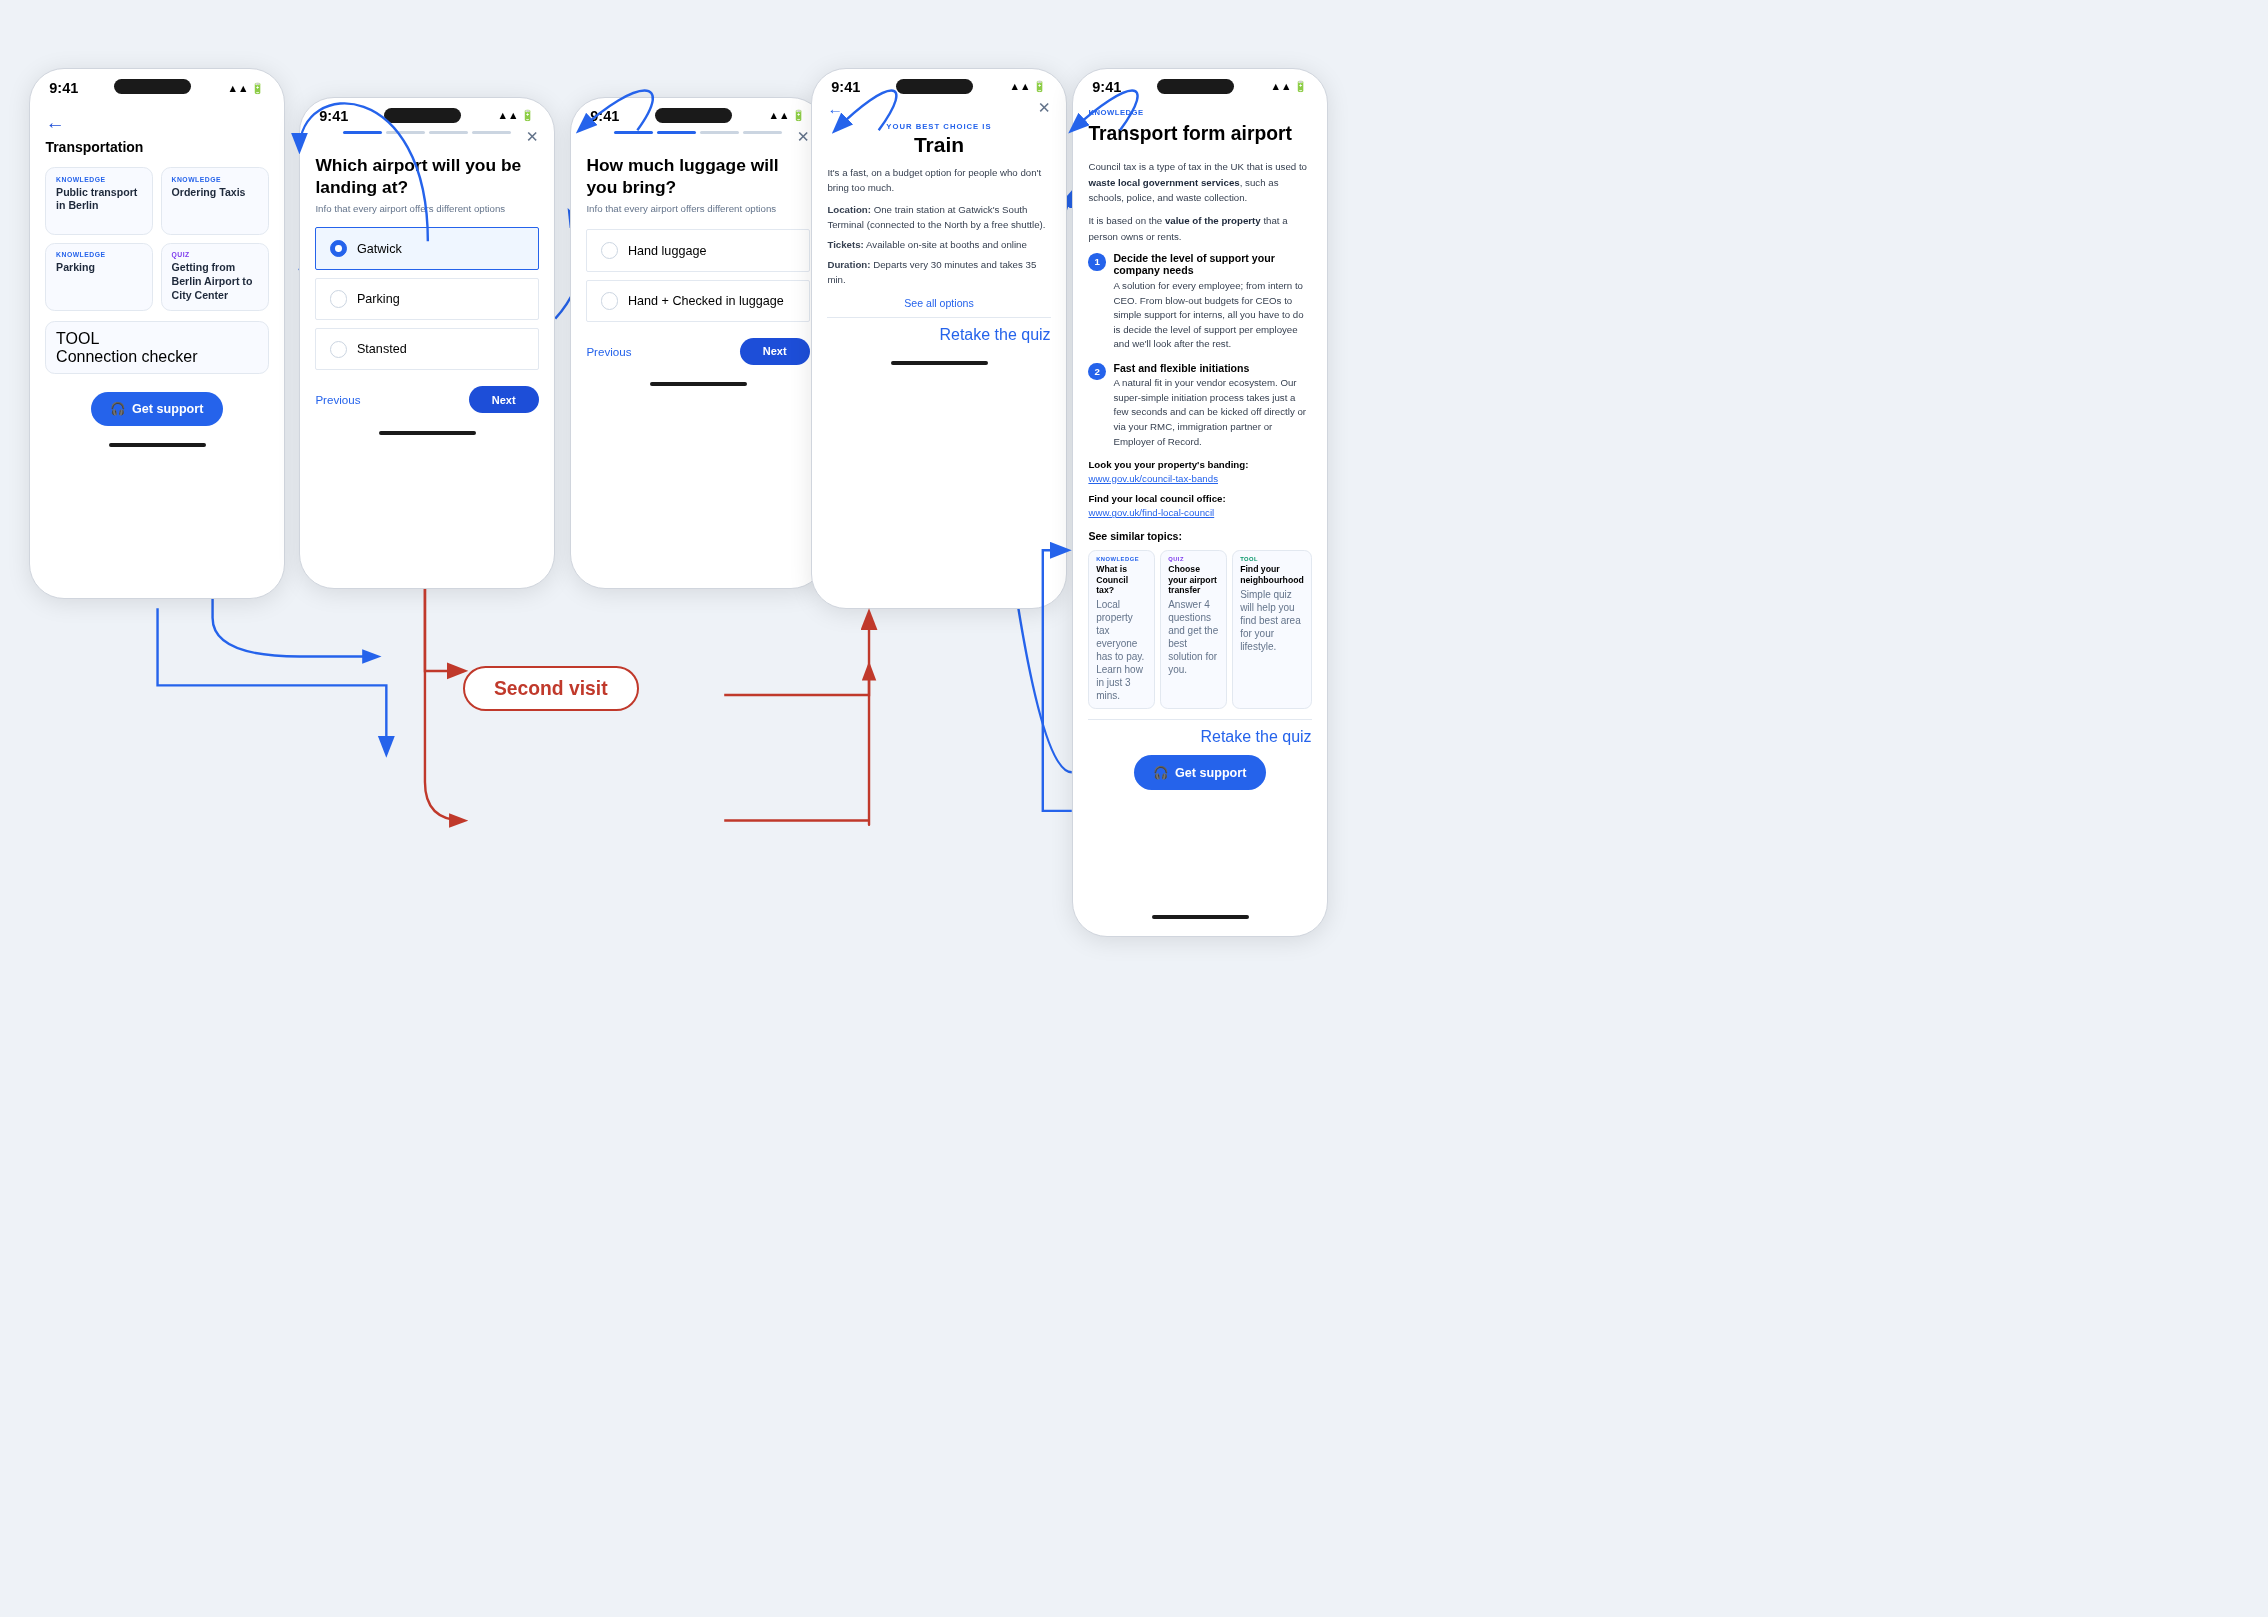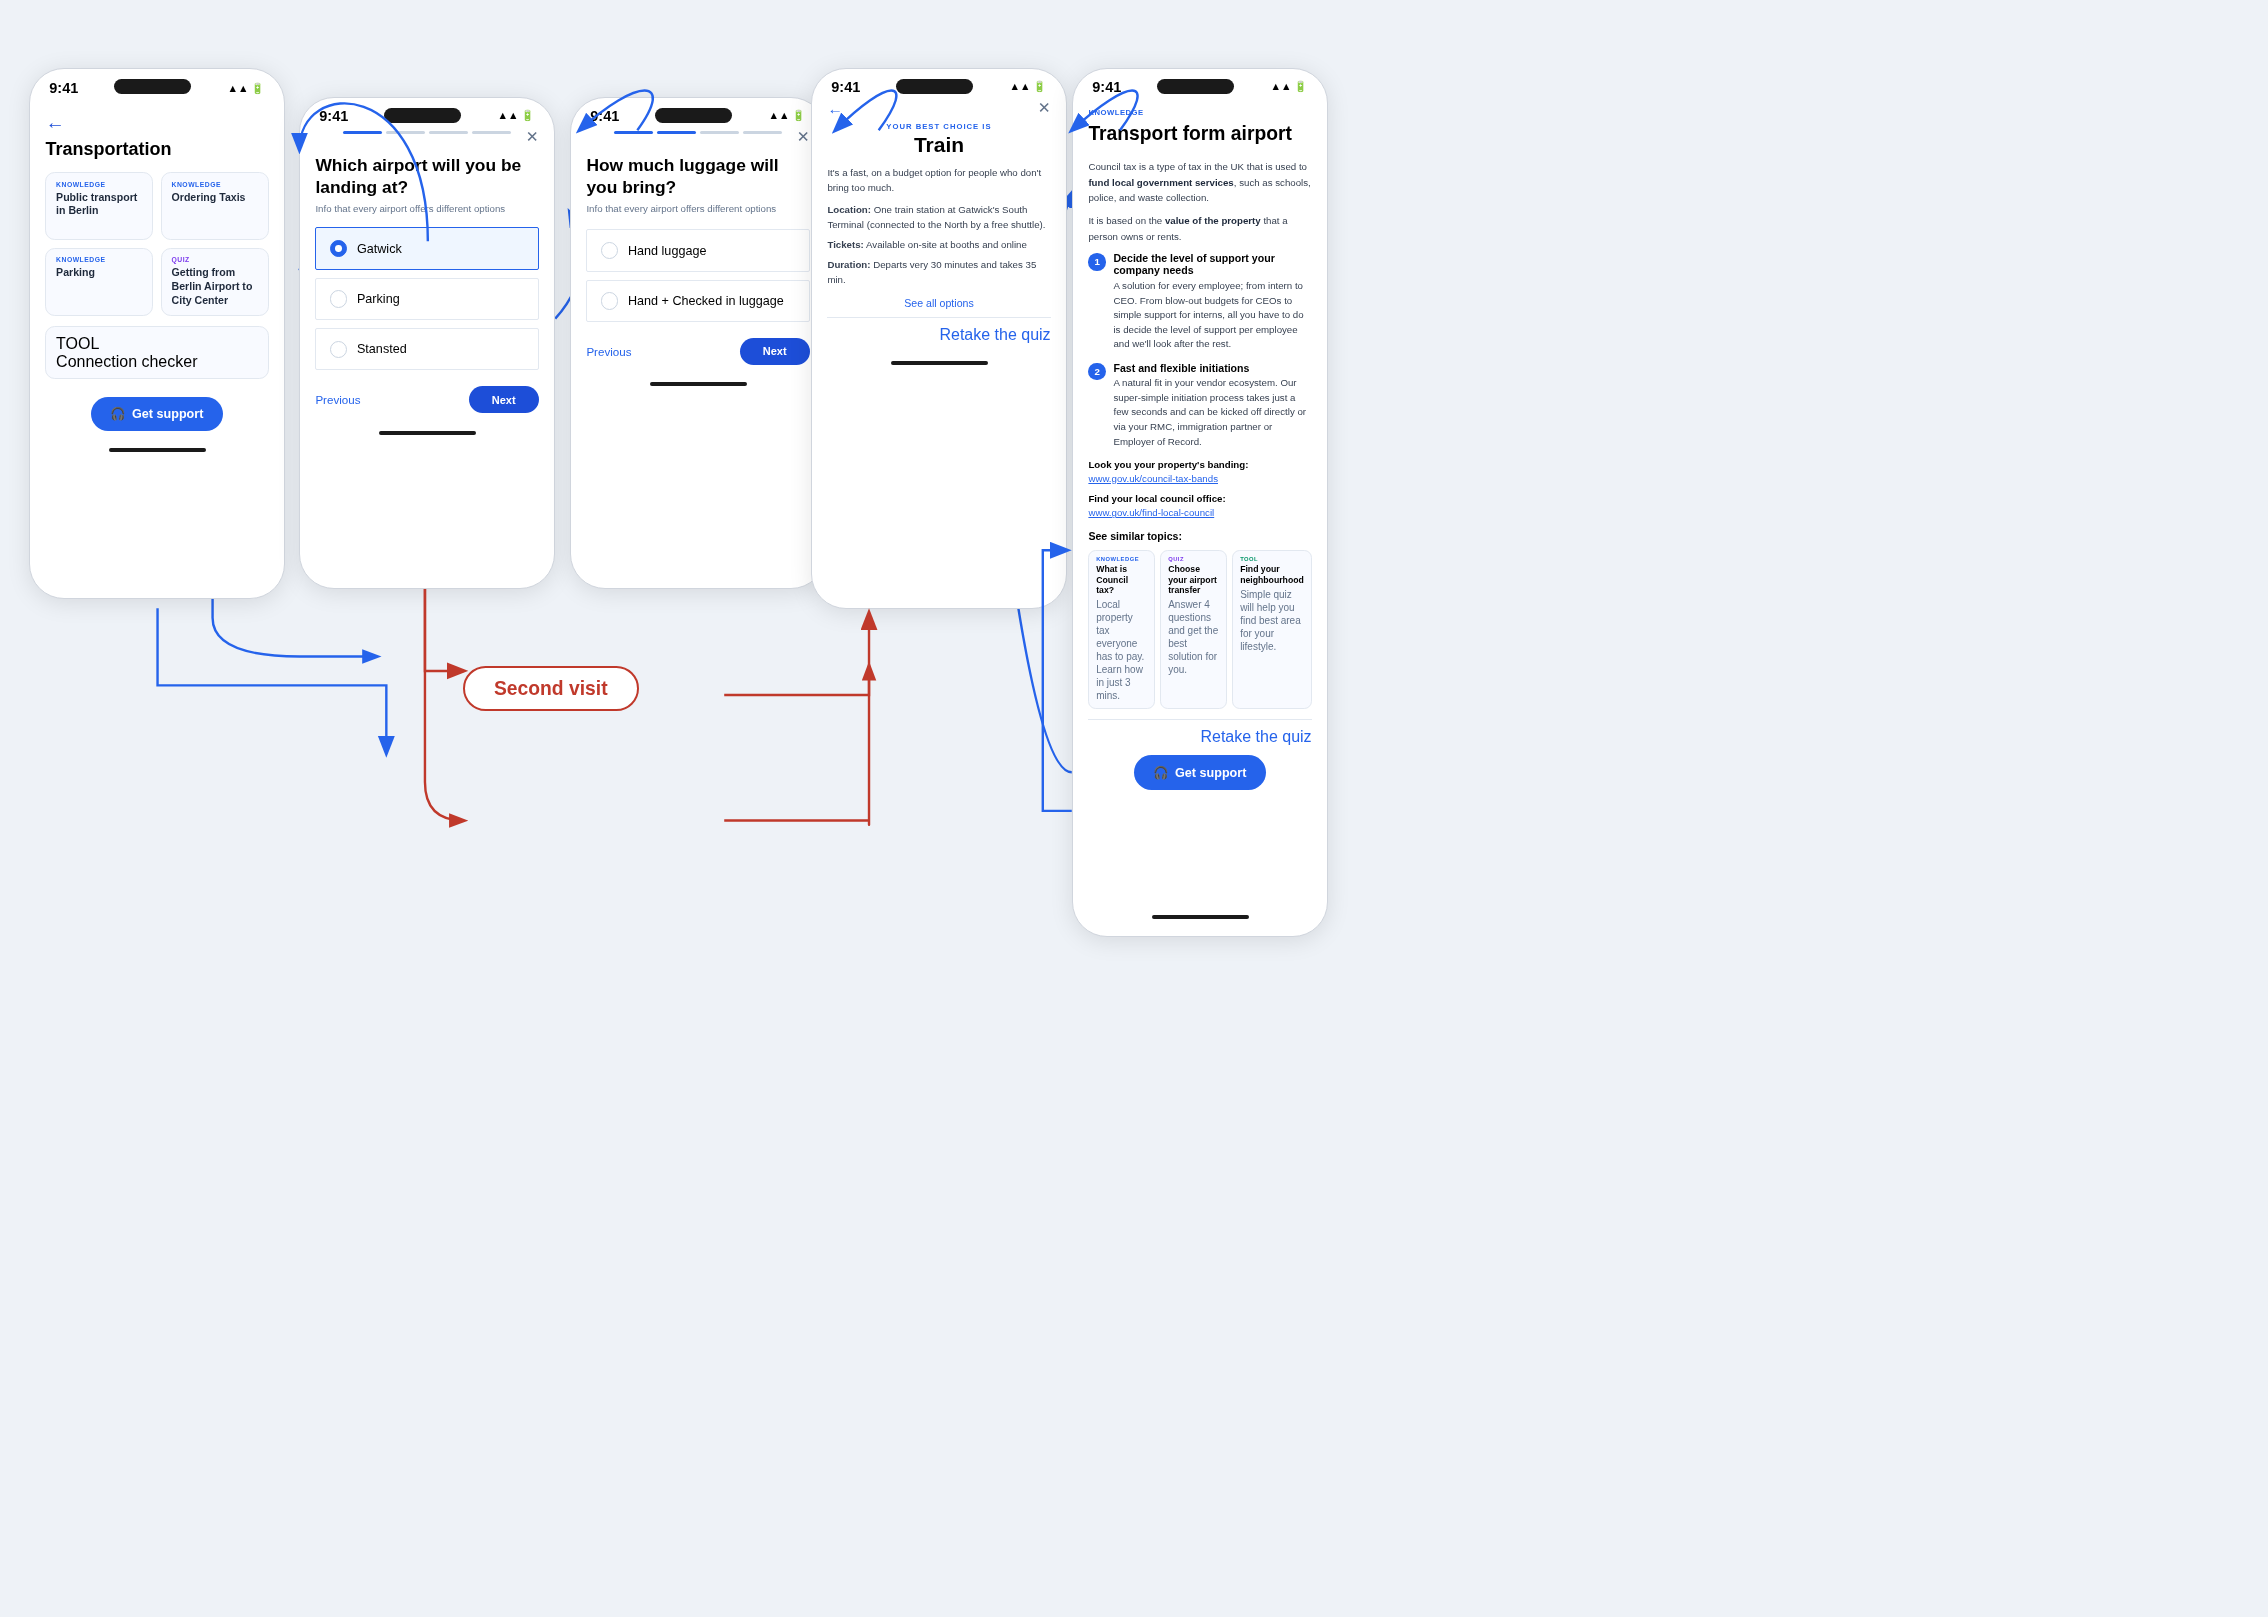--- a/index.html
+++ b/index.html
@@ -40,21 +40,21 @@
       border-radius: 13.5px;
       margin: 0 auto 3.9px auto;
       display: block;
     }
 
     
     .phone1 { left: 29px; top: 68px; width: 256px; height: 531px; }
 
     .phone1 .content { padding: 9.7px 15.4px; }
     .phone1 .back-btn { font-size: 19.3px; color: #1d4ed8; margin-bottom: 5.8px; cursor: pointer; }
-    .phone1 .title { font-size: 18px; font-weight: 700; margin-bottom: 11.6px; }
+    .phone1 .title { font-size: 14px; font-weight: 700; margin-bottom: 11.6px; }
 
     .menu-grid { display: grid; grid-template-columns: 1fr 1fr; gap: 7.7px; margin-bottom: 9.7px; }
     .menu-card {
       background: #f8faff;
       border: 1px solid #e2e8f0;
       border-radius: 9.7px;
       padding: 7.7px 9.7px;
       min-height: 68px;
     }
     .menu-card .tag {
@@ -426,21 +426,21 @@
 <div class="phone-frame phone5">
   <div class="status-bar">
     <span class="time">9:41</span>
     <span style="width:77px;height:15.4px;background:#1a1a1a;border-radius:7.7px;display:inline-block;"></span>
     <span class="icons">▲▲ 🔋</span>
   </div>
   <div class="content">
     <div class="knowledge-tag">KNOWLEDGE</div>
     <div class="article-title">Transport form airport</div>
     <div class="article-body">
-      Council tax is a type of tax in the UK that is used to <strong>fund local government services</strong>, such as schools, police, and waste collection.
+      Council tax is a type of tax in the UK that is used to <strong>waste local government services</strong>, such as schools, police, and waste collection.
     </div>
     <div class="article-body">
       It is based on the <strong>value of the property</strong> that a person owns or rents.
     </div>
     <div class="numbered-section">
       <div class="num-badge">1</div>
       <div>
         <div class="num-title">Decide the level of support your company needs</div>
         <div class="num-body">A solution for every employee; from intern to CEO. From blow-out budgets for CEOs to simple support for interns, all you have to do is decide the level of support per employee and we'll look after the rest.</div>
       </div>

